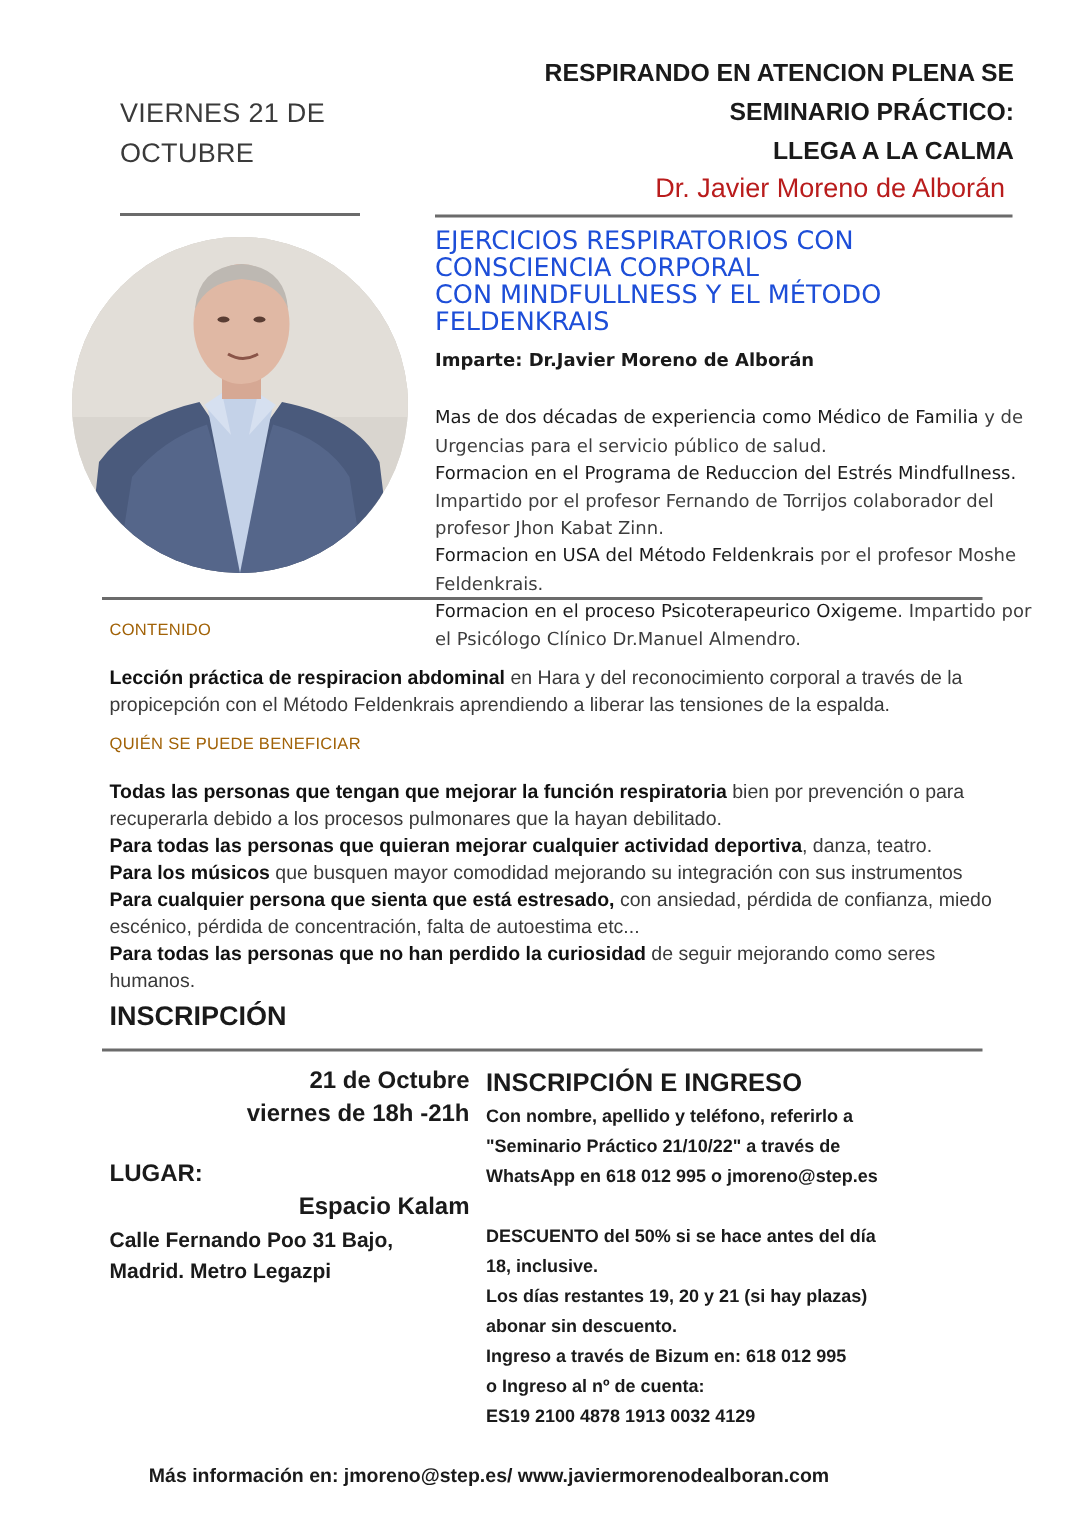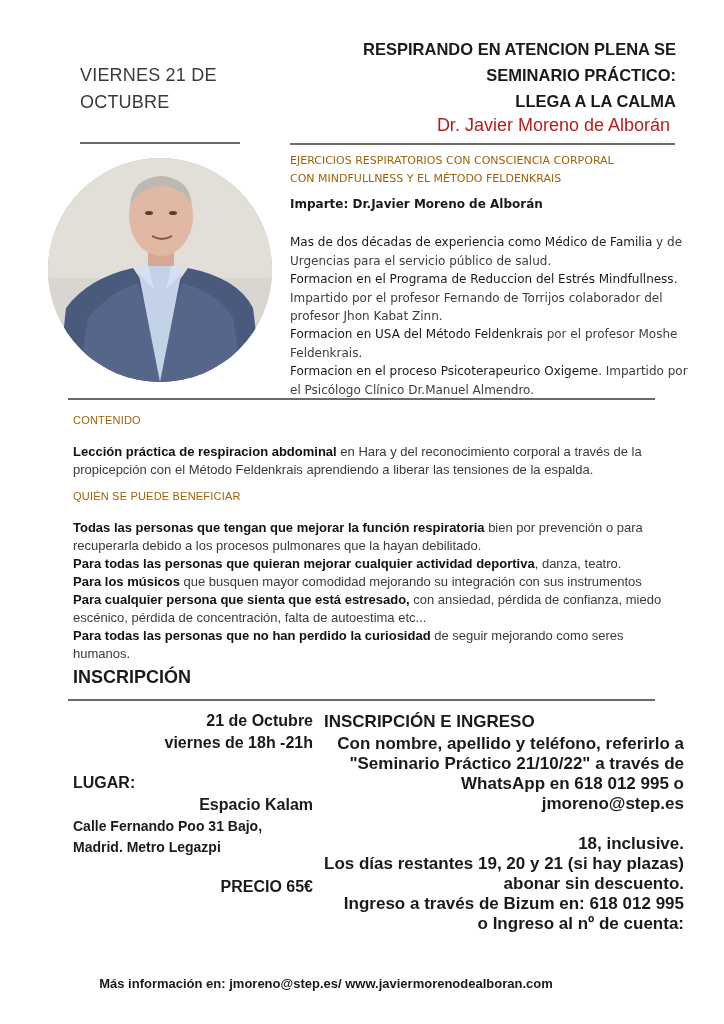--- a/index.html
+++ b/index.html
@@ -4,34 +4,34 @@
 <style>
   html, body { margin:0; padding:0; }
   body { width:724px; height:1024px; background:#ffffff; position:relative; overflow:hidden; font-family:"DejaVu Sans", sans-serif; color:#1d1d1d; }
   .abs { position:absolute; }
   .date { left:80px; top:62px; width:200px; font-family:"Liberation Sans", sans-serif; font-size:18px; line-height:27px; color:#3a3a3a; letter-spacing:0.2px; }
   .title { right:48px; top:36px; width:420px; text-align:right; font-family:"Liberation Sans", sans-serif; font-weight:bold; font-size:16.5px; line-height:26px; color:#1a1a1a; }
   .author { right:54px; top:115px; text-align:center; font-family:"Liberation Sans", sans-serif; font-size:18px; color:#b91c1c; }
   .rule { height:2px; background:#6b6b6b; }
   .photo { left:48px; top:158px; width:224px; height:224px; border-radius:50%; overflow:hidden; background:#d8d4ce; }
   .bio { left:290px; top:152px; width:400px; font-size:12px; line-height:18.4px; color:#3d3d3d; }
-  .bio .sub { font-size:11px; line-height:18px; color:#a16207; margin-bottom:7px; }
+  .bio .sub { font-size:17px; line-height:18px; color:#1d4ed8; margin-bottom:7px; }
   .bio .imparte { font-weight:bold; color:#1a1a1a; margin-bottom:20px; }
   .bio b { color:#1a1a1a; font-weight:normal; }
   .h2 { font-family:"Liberation Sans", sans-serif; font-size:11px; color:#a16207; letter-spacing:0.2px; }
   .para { font-family:"Liberation Sans", sans-serif; font-size:13px; line-height:18px; color:#3a3a3a; }
   .para b { color:#111; }
   .h1 { font-family:"Liberation Sans", sans-serif; font-weight:bold; font-size:18px; color:#1a1a1a; }
   .left-col { left:73px; top:710px; width:240px; font-family:"Liberation Sans", sans-serif; font-weight:bold; color:#1a1a1a; }
   .left-col .lbl { font-size:16px; line-height:22px; }
   .left-col .big { font-size:16px; line-height:22px;text-align:right; }
   .left-col .small { font-size:14px; line-height:21px; }
   .right-col { left:324px; top:710px; width:360px; font-family:"Liberation Sans", sans-serif; font-weight:bold; color:#1a1a1a; }
   .right-col .hd { font-size:17px; line-height:24px; }
-  .right-col .tx { font-size:17px; line-height:20px;text-align:right; }
+  .right-col .tx { font-size:12px; line-height:20px; }
   .footer { left:0; width:652px; top:976px; text-align:center; font-family:"Liberation Sans", sans-serif; font-weight:bold; font-size:13px; color:#1a1a1a; }
 </style>
 </head>
 <body>
 
 <div class="abs date">
   <div>VIERNES 21 DE</div>
   <div>OCTUBRE</div>
 </div>
 <div class="abs title">
@@ -99,29 +99,30 @@
 
 <div class="abs left-col">
   <div class="big">21 de Octubre</div>
   <div class="big">viernes de  18h -21h</div>
   <div style="height:18px;"></div>
   <div class="lbl">LUGAR:</div>
   <div class="big">Espacio Kalam</div>
   <div class="small">Calle Fernando Poo 31 Bajo,</div>
   <div class="small">Madrid. Metro Legazpi</div>
   <div style="height:18px;"></div>
-  <div class="big">PRECIO 65€</div>
 </div>
 
 <div class="abs right-col">
   <div class="hd">INSCRIPCIÓN E INGRESO</div>
   <div class="tx">Con nombre, apellido y teléfono, referirlo a</div>
   <div class="tx">"Seminario Práctico 21/10/22" a través de</div>
   <div class="tx">WhatsApp en 618 012 995 o jmoreno@step.es</div>
   <div style="height:20px;"></div>
+  <div class="tx">DESCUENTO del 50% si se hace antes del día</div>
   <div class="tx">18, inclusive.</div>
   <div class="tx">Los días restantes 19, 20 y 21 (si hay plazas)</div>
   <div class="tx">abonar sin descuento.</div>
   <div class="tx">Ingreso a través de Bizum en: 618 012 995</div>
   <div class="tx">o Ingreso al nº de cuenta:</div>
+  <div class="tx">ES19 2100 4878 1913 0032 4129</div>
 </div>
 
 <div class="abs footer">Más información en: jmoreno@step.es/ www.javiermorenodealboran.com</div>
 
 </body></html>

